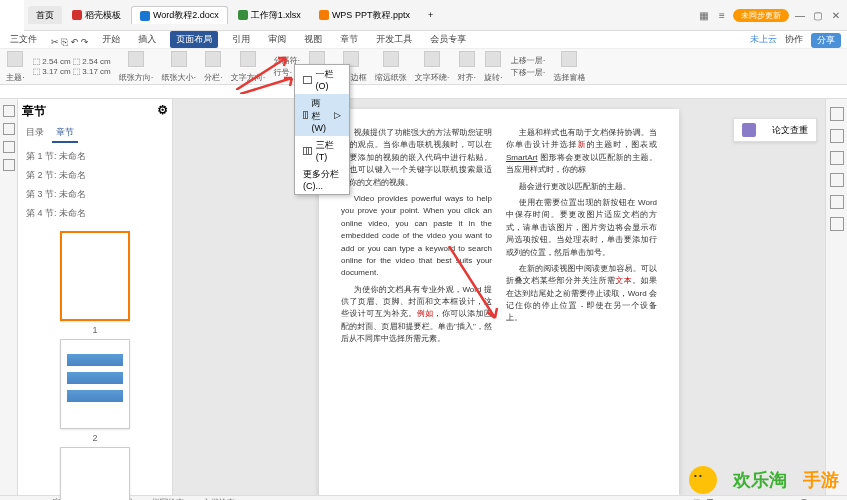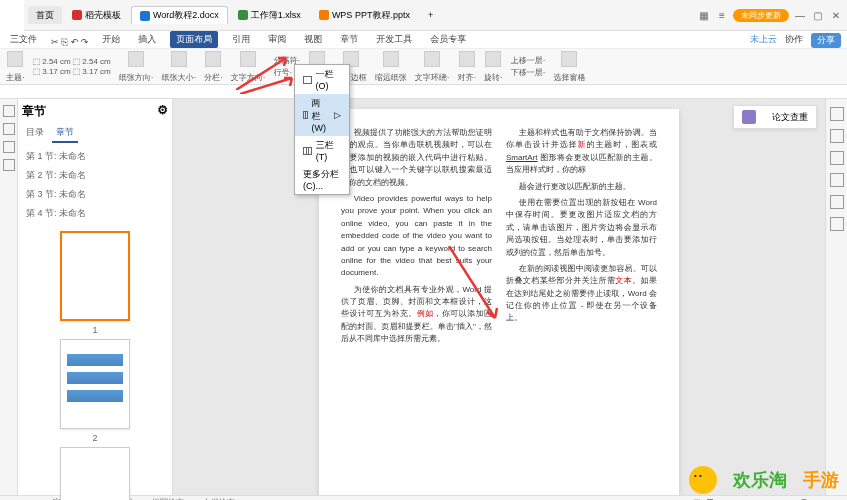--- a/index.html
+++ b/index.html
@@ -64,21 +64,21 @@
 
 .arrow { position: absolute; z-index: 50; pointer-events: none; }
 .arrow1 { top: 54px; left: 236px; width: 56px; height: 36px; }
 .arrow2 { top: 76px; left: 240px; width: 58px; height: 18px; }
 .arrow3 { top: 246px; left: 441px; width: 60px; height: 78px; }
 .arrow svg { width: 100%; height: 100%; }
 
 .rightbar { width: 22px; background: #f5f5f5; border-left: 1px solid #ddd; display: flex; flex-direction: column; gap: 8px; padding-top: 8px; align-items: center; }
 .rb-ic { width: 14px; height: 14px; border: 1px solid #999; }
 
-.float-panel { position: absolute; top: 105px; right: 30px; background: #fff; border: 1px solid #ddd; padding: 4px 8px; font-size: 9px; display: flex; align-items: center; gap: 16px; box-shadow: 0 1px 3px rgba(0,0,0,.1); }
+.float-panel { position: absolute; top: 118px; right: 30px; background: #fff; border: 1px solid #ddd; padding: 4px 8px; font-size: 9px; display: flex; align-items: center; gap: 16px; box-shadow: 0 1px 3px rgba(0,0,0,.1); }
 .fp-ic { width: 14px; height: 14px; background: #8a7bc8; border-radius: 2px; }
 
 .statusbar { height: 14px; background: #f5f5f5; border-top: 1px solid #ddd; display: flex; align-items: center; padding: 0 6px; gap: 10px; font-size: 8px; color: #666; }
 .statusbar-right { margin-left: auto; display: flex; gap: 6px; align-items: center; }
 .zoom-slider { width: 60px; height: 2px; background: #ccc; position: relative; }
 .zoom-thumb { position: absolute; top: -3px; left: 50%; width: 8px; height: 8px; background: #888; border-radius: 50%; }
 
 .watermark { position: absolute; bottom: 6px; right: 8px; display: flex; align-items: center; gap: 16px; font-size: 18px; font-weight: bold; z-index: 200; }
 .wm-ic { width: 28px; height: 28px; background: #ffc107; border-radius: 50%; position: relative; }
 .wm-ic::after { content: "• •"; position: absolute; top: 5px; left: 5px; font-size: 8px; color: #333; }

